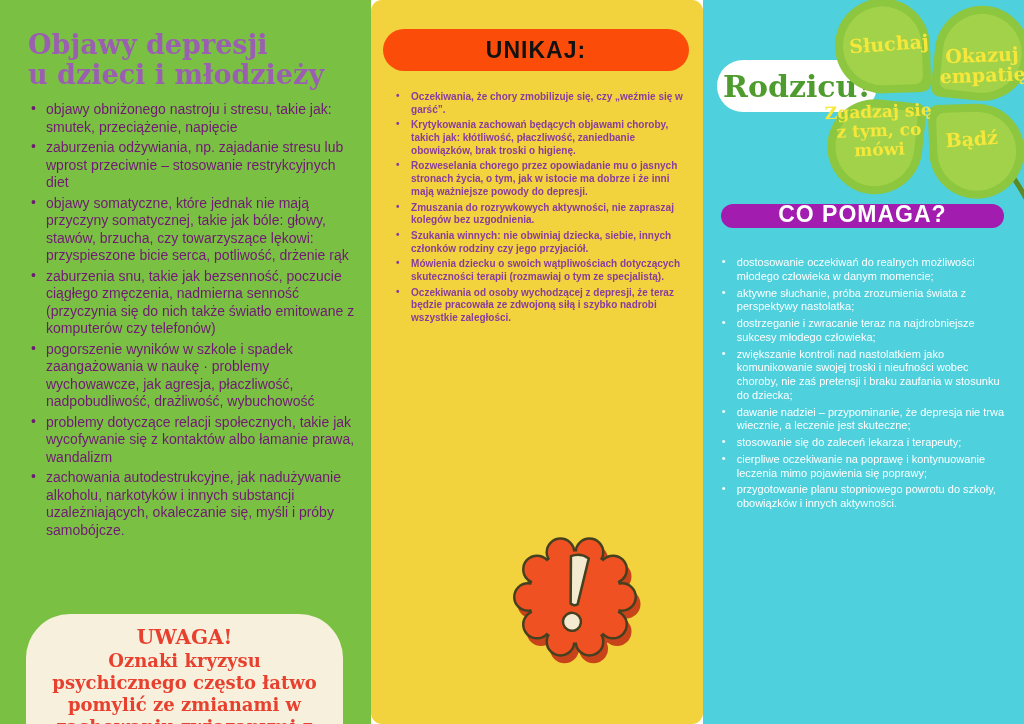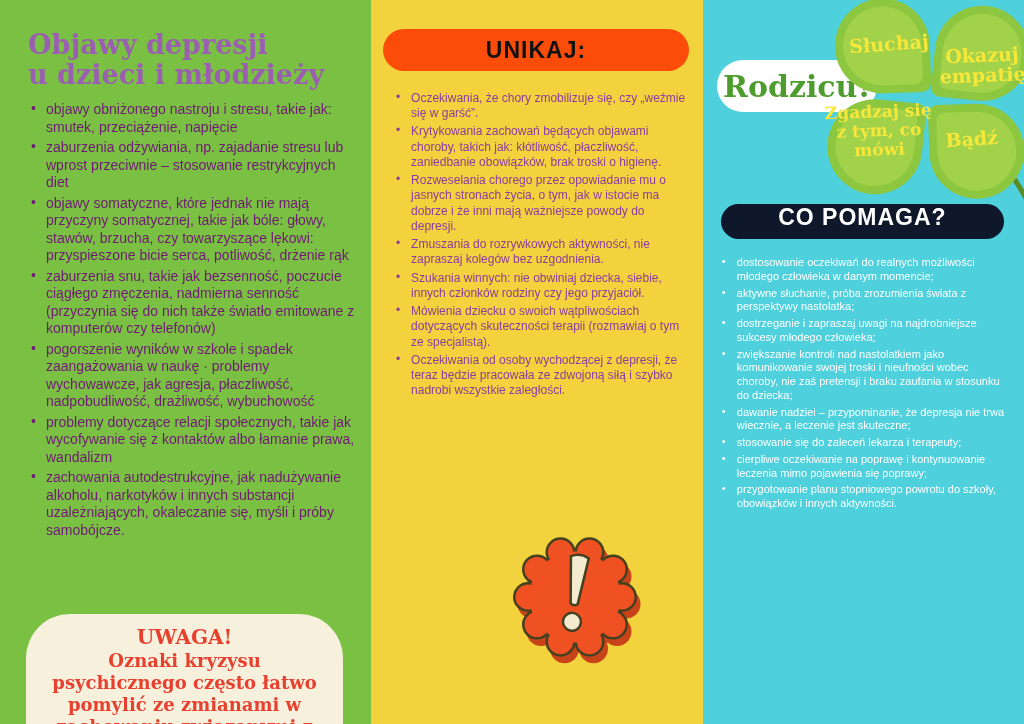--- a/index.html
+++ b/index.html
@@ -6,21 +6,21 @@
   body {
     width: 1024px; height: 724px; overflow: hidden;
     font-family: "Liberation Sans", sans-serif;
     background: #fff;
   }
   .brochure { display: flex; width: 1024px; height: 724px; }
 
   
   .col { position: relative; box-sizing: border-box; height: 724px; }
   .col-left   { width: 387px; background: #7ac143; }
-  .col-middle { width: 346px; background: #f2d33d; }
+  .col-middle { width: 346px; background: #f2d33d; border-radius: 11px; }
   .col-right  { width: 335px; background: #4ed0dd; }
 
   
   .page-title {
     margin: 30px 20px 12px 28px;
     font-family: "DejaVu Serif", serif;
     font-weight: bold;
     font-size: 27px; line-height: 1.1;
     color: #9a5fb0;
   }
@@ -52,22 +52,22 @@
   
   .unikaj-pill {
     margin: 29px 14px 0 12px;
     height: 42px; border-radius: 21px;
     background: #fb4d09;
     display: flex; align-items: center; justify-content: center;
     color: #121212; font-weight: bold; font-size: 23px; letter-spacing: 1px;
   }
   .middle-bullets {
     margin: 20px 14px 0 24px !important;
-    color: #8a3e9c; font-weight: normal;
-    font-size: 12px; line-height: 1.27;
+    color: #8a3e9c; font-weight: bold;
+    font-size: 10px; line-height: 1.27;
   }
   .middle-bullets li { margin-bottom: 5px; }
   .warn-badge { position: absolute; left: 128px; top: 518px; width: 154px; height: 164px; }
 
   
   .rodzicu-pill {
     position: absolute; left: 14px; top: 60px; z-index: 1;
     width: 160px; height: 52px; border-radius: 26px;
     background: #ffffff;
     display: flex; align-items: center; justify-content: center;
@@ -94,23 +94,23 @@
     font-family: "DejaVu Serif", serif; font-weight: bold;
     color: #f6e73b;
   }
   .lbl-sluchaj { left: 36px;  top: 40px;  width: 84px;  font-size: 19px; transform: rotate(-6deg); }
   .lbl-okazuj  { left: 126px; top: 50px;  width: 92px;  font-size: 19px; line-height: 1.05; transform: rotate(-4deg); }
   .lbl-zgadzaj { left: 16px;  top: 110px; width: 110px; font-size: 17px; line-height: 1.12; transform: rotate(-4deg); }
   .lbl-badz    { left: 132px; top: 132px; width: 64px;  font-size: 19px; transform: rotate(-6deg); }
 
   .pomaga-pill {
     position: absolute; left: 18px; right: 20px; top: 204px;
-    height: 35px; border-radius: 20px;
-    background: #0f172a;
-    display: flex; align-items: flex-start; justify-content: center;
+    height: 24px; border-radius: 20px;
+    background: #a21caf;
+    display: flex; align-items: flex-end; justify-content: center;
     color: #ffffff; font-weight: bold; font-size: 23px; letter-spacing: 1px;
   }
   .right-bullets {
     position: absolute; left: 18px; right: 12px; top: 256px;
     color: #ffffff; font-size: 11px; line-height: 1.25;
   }
   .right-bullets li { margin-bottom: 4px; }
 </style>
 </head>
 <body>
@@ -221,21 +221,21 @@
       <span class="leaf-label lbl-badz">Bądź</span>
     </div>
 
     <div class="pomaga-pill">
       <span>CO POMAGA?</span>
     </div>
 
     <ul class="bullets right-bullets">
       <li>dostosowanie oczekiwań do realnych możliwości młodego człowieka w danym momencie;</li>
       <li>aktywne słuchanie, próba zrozumienia świata z perspektywy nastolatka;</li>
-      <li>dostrzeganie i zapraszaj uwagi na najdrobniejsze sukcesy młodego człowieka;</li>
+      <li>dostrzeganie i zwracanie teraz na najdrobniejsze sukcesy młodego człowieka;</li>
       <li>zwiększanie kontroli nad nastolatkiem jako komunikowanie swojej troski i nieufności wobec choroby, nie zaś pretensji i braku zaufania w stosunku do dziecka;</li>
       <li>dawanie nadziei – przypominanie, że depresja nie trwa wiecznie, a leczenie jest skuteczne;</li>
       <li>stosowanie się do zaleceń lekarza i terapeuty;</li>
       <li>cierpliwe oczekiwanie na poprawę i kontynuowanie leczenia mimo pojawienia się poprawy;</li>
       <li>przygotowanie planu stopniowego powrotu do szkoły, obowiązków i innych aktywności.</li>
     </ul>
   </section>
 
 </div>
 

